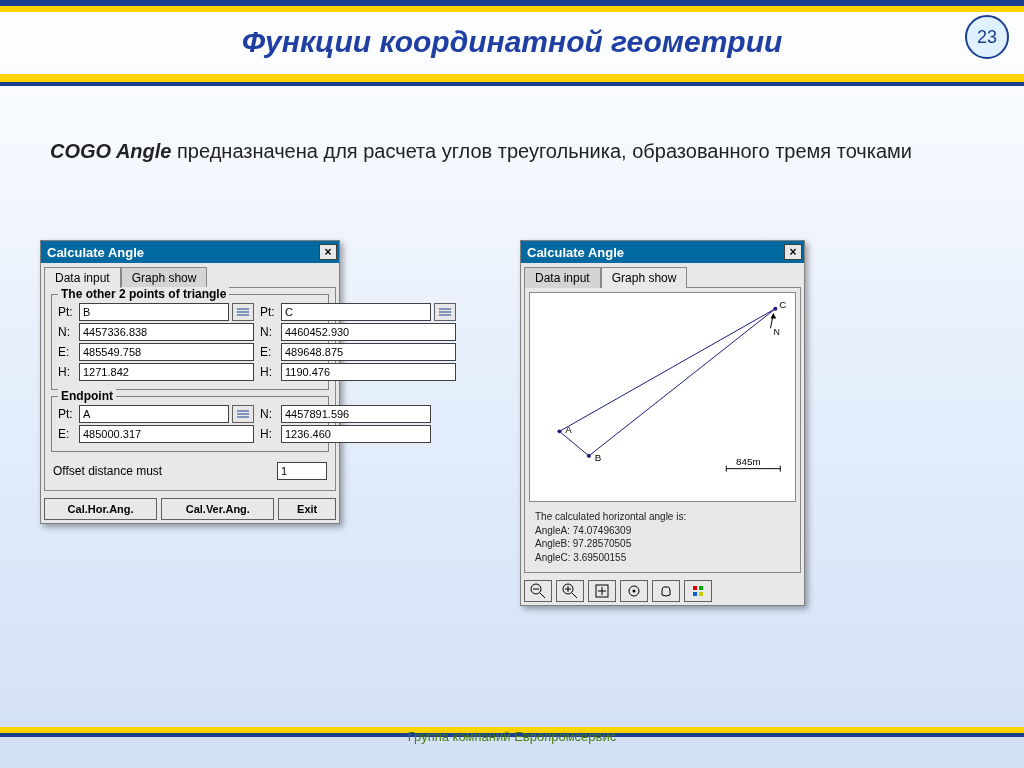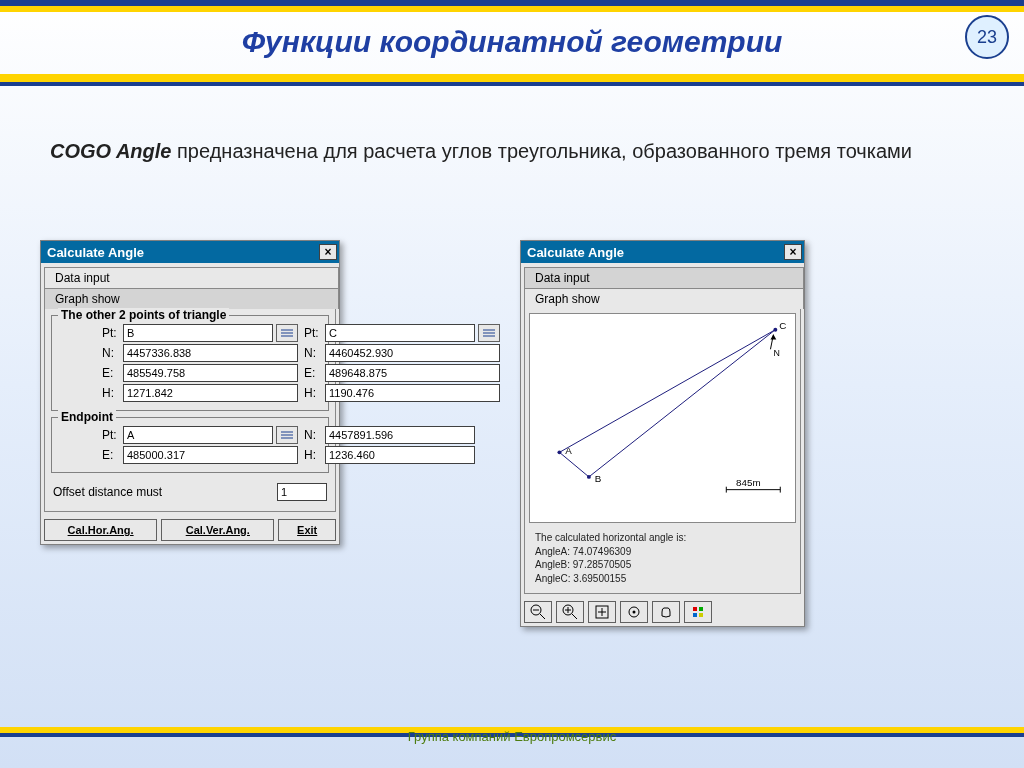--- a/index.html
+++ b/index.html
@@ -62,54 +62,54 @@
     display:flex; align-items:center; justify-content:space-between;
     padding:2px 2px 2px 6px; font-size:13px; font-weight:bold;
     height:22px;
   }
   .closebox {
     width:18px; height:16px; background:#e8e8e8;
     border:1px solid #404040; color:#000;
     font-size:12px; display:flex; align-items:center; justify-content:center;
     cursor:pointer; line-height:1;
   }
-  .tabs { display:flex; background:#e8e8e8; padding-top:3px; padding-left:3px;flex-direction:column; }
+  .tabs { display:flex; background:#e8e8e8; padding-top:3px; padding-left:3px; }
   .tab {
     padding:3px 10px; font-size:12px;
     border:1px solid #888; border-bottom:none;
     background:#e8e8e8; cursor:pointer;
     position:relative; top:1px;
   }
   .tab.active { background:#e8e8e8; z-index:2; }
   .tab:not(.active){ background:#d4d4d4; }
   .tab-body {
     border:1px solid #888; margin:0 3px 3px 3px; padding:6px; background:#e8e8e8;
   }
   .groupbox {
     border:1px solid #808080; padding:6px 6px 6px 6px; margin-bottom:6px;
     position:relative;
   }
   .groupbox > .legend {
     position:absolute; top:-8px; left:6px; background:#e8e8e8;
     padding:0 3px; font-size:12px; font-weight:bold;
   }
-  .row2 { display:flex; gap:6px;margin-left:44px; }
+  .row2 { display:flex; gap:6px; }
   .col { flex:1; }
   .field-row { display:flex; align-items:center; margin:2px 0; gap:3px; }
   .field-row label { width:18px; font-size:12px; }
   .tinput {
     flex:1; height:18px; border:1px solid #404040; background:#fff;
     font-size:11px; padding:0 3px;
   }
   .pickbtn {
     width:22px; height:18px; border:1px solid #606060;
     background:#e8e8e8; display:flex; align-items:center; justify-content:center;
     cursor:pointer; font-size:10px; color:#1a3f8f;
   }
-  .btnbar { display:flex; gap:4px; padding:4px 3px 3px;text-decoration:underline; }
+  .btnbar { display:flex; gap:4px; padding:4px 3px 3px; }
   .btn {
     flex:1; height:22px; border:1px solid #606060; background:#e8e8e8;
     font-size:11px; font-weight:bold; cursor:pointer;
     display:flex; align-items:center; justify-content:center;
   }
   .offset-row { display:flex; align-items:center; padding:4px 2px; gap:17px; }
   .offset-row .tinput { width:50px; flex:none; }
   .graph-area { background:#fff; border:1px solid #888; height:210px; position:relative; margin-bottom:4px; }
   .result-box {
     background:#e8e8e8; padding:4px 6px; font-size:10px; color:#222; line-height:1.35;

